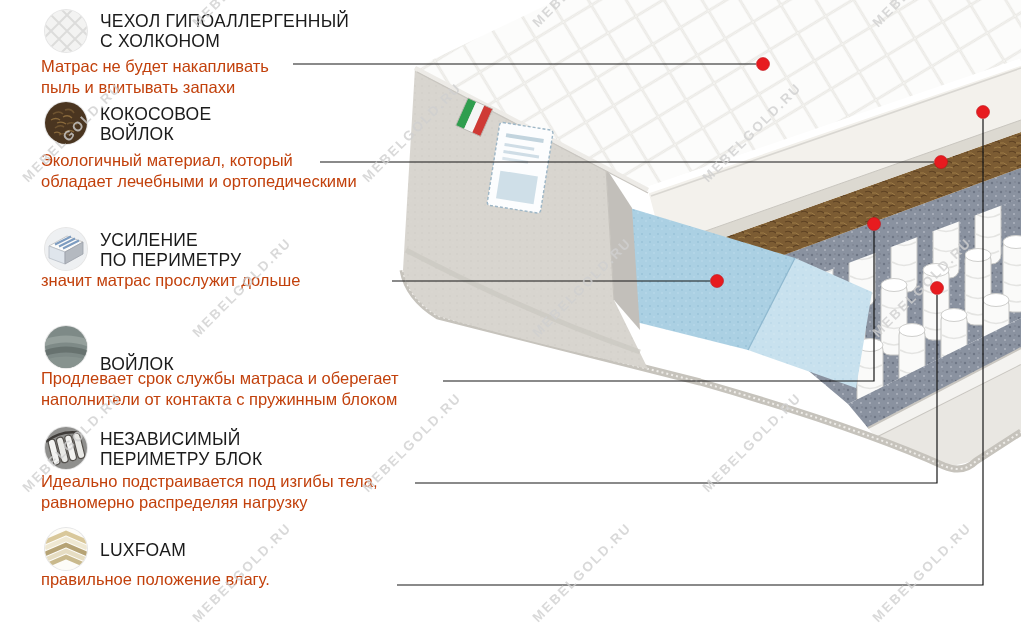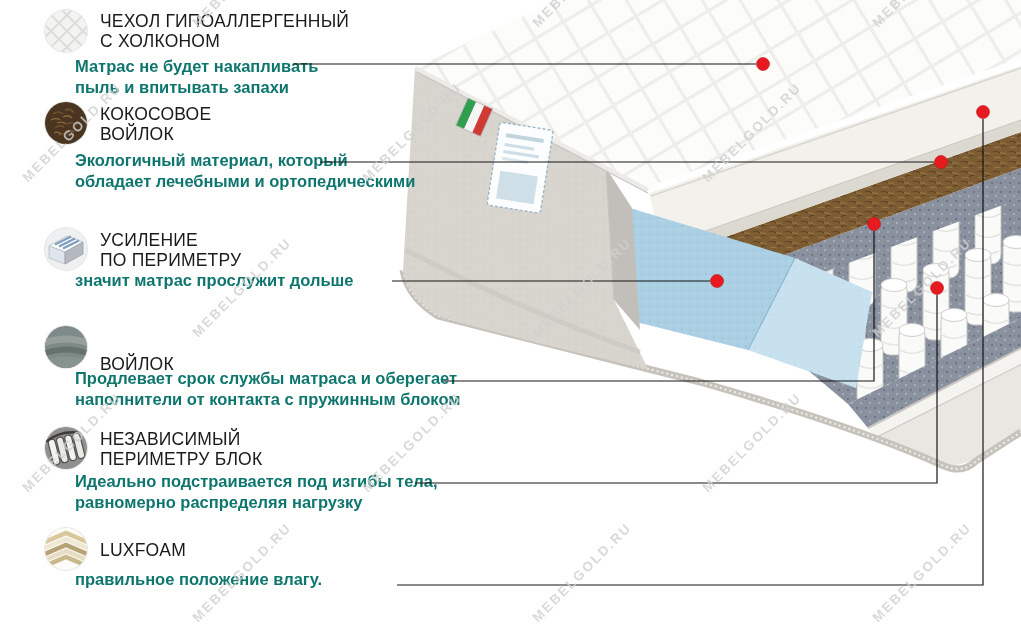--- a/index.html
+++ b/index.html
@@ -7,21 +7,21 @@
   .stage{position:relative;width:1021px;height:625px;background:#fff;}
   .art{position:absolute;left:0;top:0;z-index:1;}
   .labels{position:absolute;left:0;top:0;width:480px;height:625px;z-index:4;}
   .sec{position:absolute;left:0;width:480px;}
   .ic{position:absolute;left:45px;top:0;width:42px;height:42px;border-radius:50%;overflow:hidden;
       box-shadow:0 0 0 1px rgba(0,0,0,.10);background:#eee;}
   .ic svg{display:block;width:42px;height:42px;}
   .ttl{position:absolute;left:100px;margin:0;font-size:17.5px;font-weight:400;color:#1b1b1b;
        line-height:20px;letter-spacing:.2px;white-space:nowrap;}
   .ttl span{display:block;}
-  .dsc{position:absolute;left:75px;margin:0;font-size:16.5px;font-weight:700;color:#0f766e;
+  .dsc{position:absolute;left:41px;margin:0;font-size:16.5px;font-weight:400;color:#c2410c;
        line-height:20.5px;white-space:nowrap;}
   .dsc span{display:block;}
   .wm-layer{position:absolute;left:0;top:0;width:1021px;height:625px;z-index:6;pointer-events:none;overflow:hidden;}
   .wm{position:absolute;font-size:13.5px;font-weight:600;letter-spacing:2px;color:#d0d0d0;opacity:.8;
       transform:rotate(-45deg);transform-origin:left bottom;white-space:nowrap;}
   .lines{position:absolute;left:0;top:0;z-index:5;pointer-events:none;}
 </style>
 </head>
 <body>
 

